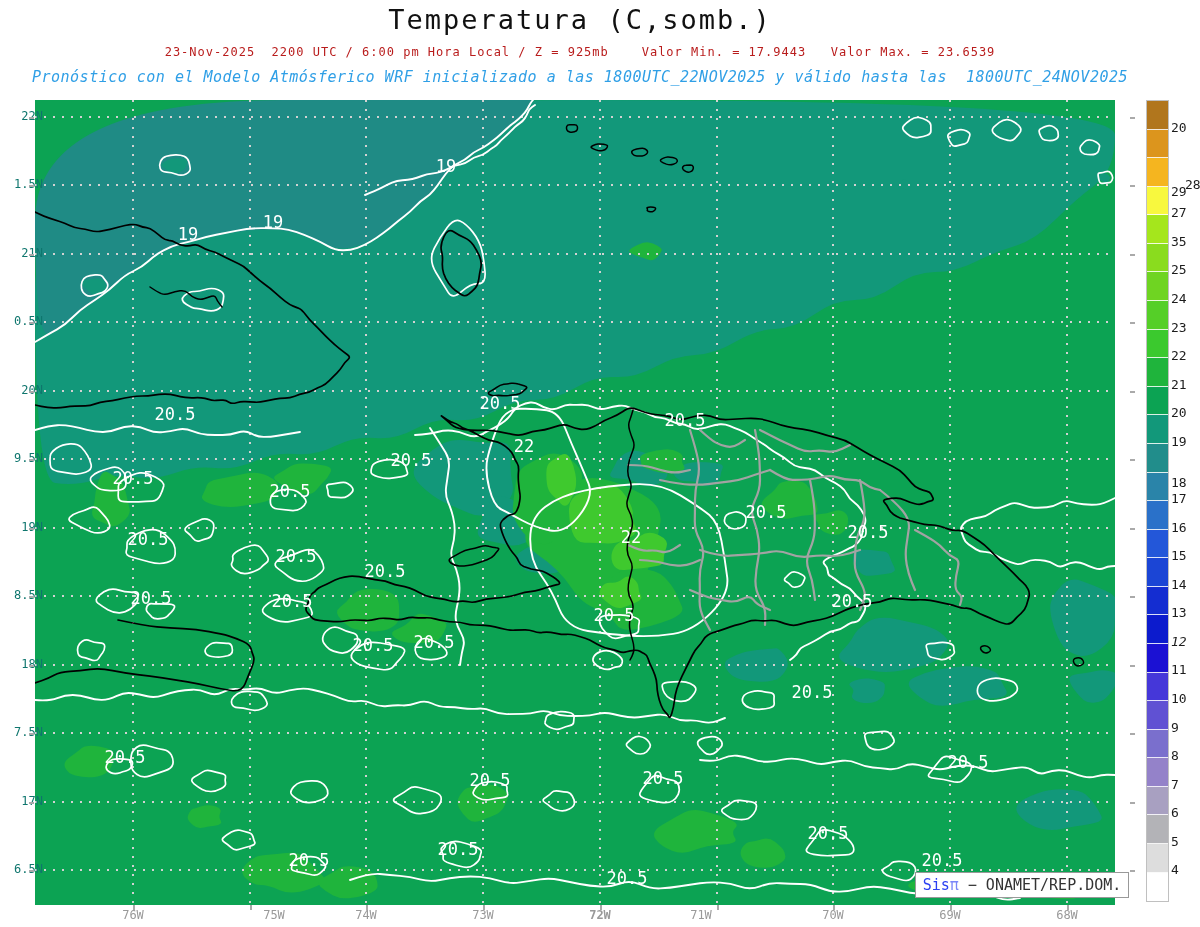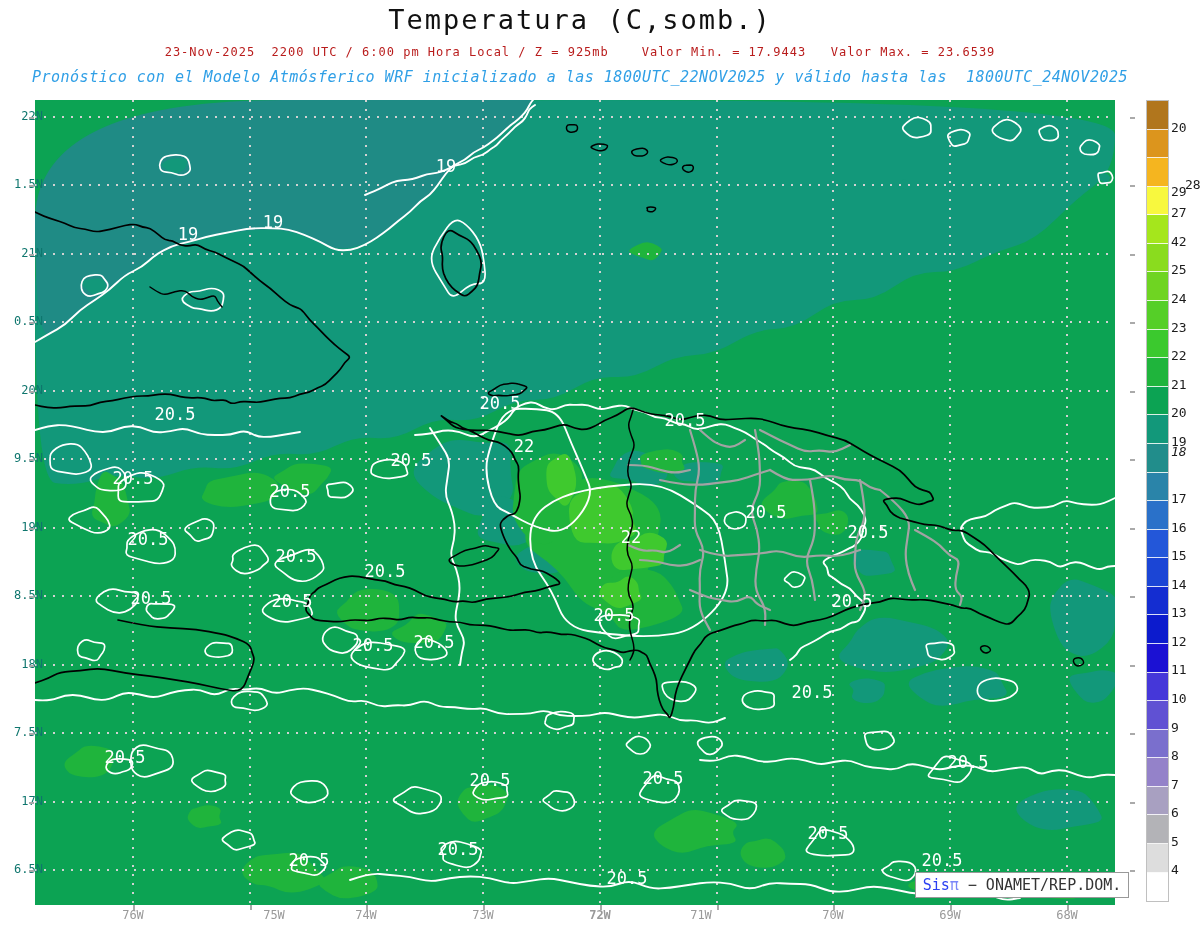--- a/index.html
+++ b/index.html
@@ -321,35 +321,35 @@
 <div class="xlab" style="left: 816px; top: 908px;">70W</div>
 <div class="tick" style="left: 833px; top: 905px; width: 1.5px; height: 5px;"></div>
 <div class="xlab" style="left: 933px; top: 908px;">69W</div>
 <div class="tick" style="left: 950px; top: 905px; width: 1.5px; height: 5px;"></div>
 <div class="xlab" style="left: 1050px; top: 908px;">68W</div>
 <div class="tick" style="left: 1067px; top: 905px; width: 1.5px; height: 5px;"></div>
 <div class="cblab" style="top: 119.571px;">20</div>
 <div class="cblab" style="top: 148.143px; margin-top: 36px;">29</div>
 <div class="cblab" style="top: 176.714px; margin-left: 14px;">28</div>
 <div class="cblab" style="top: 205.286px;">27</div>
-<div class="cblab" style="top: 233.857px;">42</div>
+<div class="cblab" style="top: 233.857px;">35</div>
 <div class="cblab" style="top: 262.429px;">25</div>
 <div class="cblab" style="top: 291px;">24</div>
 <div class="cblab" style="top: 319.571px;">23</div>
 <div class="cblab" style="top: 348.143px;">22</div>
 <div class="cblab" style="top: 376.714px;">21</div>
 <div class="cblab" style="top: 405.286px;">20</div>
 <div class="cblab" style="top: 433.857px;">19</div>
-<div class="cblab" style="top: 444px; font-style: italic;">18</div>
+<div class="cblab" style="top: 475px;">18</div>
 <div class="cblab" style="top: 491px;">17</div>
 <div class="cblab" style="top: 519.571px;">16</div>
 <div class="cblab" style="top: 548.143px;">15</div>
 <div class="cblab" style="top: 576.714px;">14</div>
 <div class="cblab" style="top: 605.286px;">13</div>
-<div class="cblab" style="top: 633.857px;">12</div>
+<div class="cblab" style="top: 633.857px; font-style: italic;">12</div>
 <div class="cblab" style="top: 662.429px;">11</div>
 <div class="cblab" style="top: 691px;">10</div>
 <div class="cblab" style="top: 719.571px;">9</div>
 <div class="cblab" style="top: 748.143px;">8</div>
 <div class="cblab" style="top: 776.714px;">7</div>
 <div class="cblab" style="top: 805.286px;">6</div>
 <div class="cblab" style="top: 833.857px;">5</div>
 <div class="cblab" style="top: 862.429px;">4</div>
 
 </body></html>

